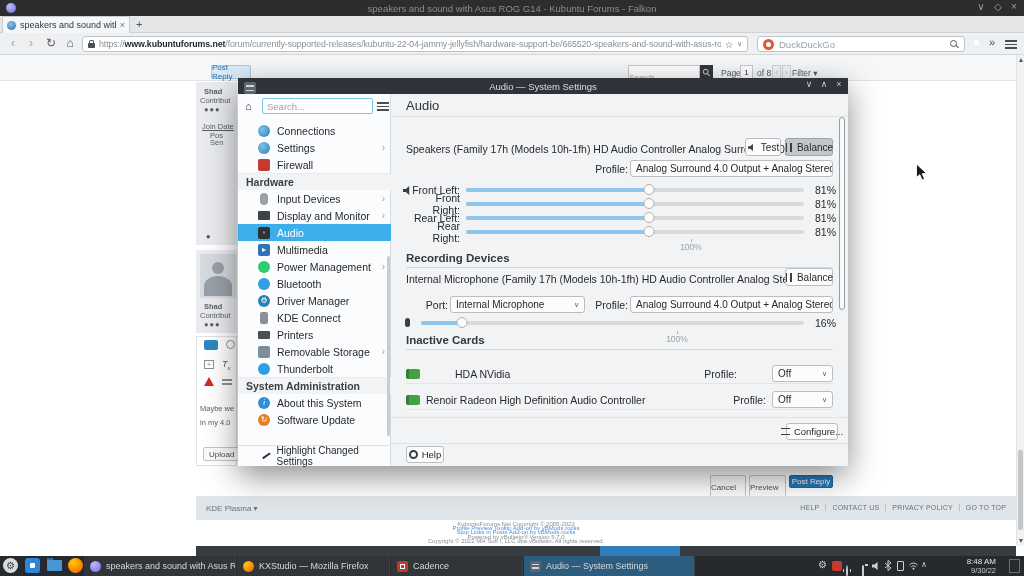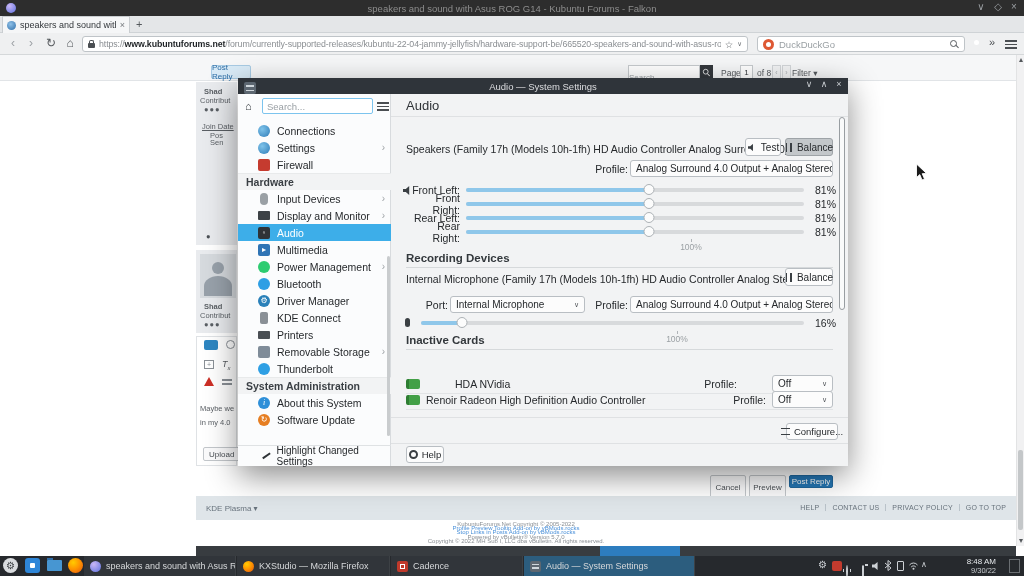--- a/index.html
+++ b/index.html
@@ -47,21 +47,21 @@
 .sbtn{position:absolute;left:700px;top:65px;width:13px;height:15px;background:#33373c;display:flex;align-items:center;justify-content:center;}
 .tinytxt{font-size:8.5px;color:#55595d;}
 .pagebox{position:absolute;left:740px;top:65px;width:13px;height:15px;border:1px solid #c6cacd;background:#fff;font-size:8px;color:#33373b;text-align:center;line-height:14px;}
 .navbox{position:absolute;top:65px;width:9px;height:15px;border:1px solid #d2d5d8;background:#f2f3f4;color:#a9adb1;font-size:7px;text-align:center;line-height:14px;}
 .graybk{background:#e9ebee;}
 .bluetxt{color:#2e7bb4;}
 .striptxt{font-size:7.5px;color:#5a5f64;position:absolute;white-space:nowrap;}
 .avatarbox{position:absolute;left:200px;top:254px;width:36px;height:44px;background:#d6dade;overflow:hidden;}
 .avatarbox i{position:absolute;left:12px;top:8px;width:12px;height:12px;border-radius:50%;background:#98a1aa;}
 .avatarbox b{position:absolute;left:4px;top:22px;width:28px;height:20px;border-radius:50% 50% 0 0;background:#98a1aa;}
-.btn-gray{position:absolute;height:24px;background:#fbfbfc;border:1px solid #c3c7cb;border-radius:2px;color:#4a4f54;font-size:8px;display:flex;align-items:center;justify-content:center;}
+.btn-gray{position:absolute;height:24px;background:#fbfbfc;border:1px solid #c3c7cb;border-radius:2px;color:#4a4f54;font-size:8px;display:flex;align-items:center;justify-content:flex-start;}
 .btn-blue{position:absolute;height:13px;background:#2577b5;border:1px solid #20689f;border-radius:2px;color:#fff;font-size:8px;display:flex;align-items:center;justify-content:center;}
 .footerbar{left:196px;top:496px;width:820px;height:24px;background:#dfe5e9;}
 .footlinks{position:absolute;right:10px;top:8px;font-size:7px;color:#67727c;display:flex;gap:6px;letter-spacing:0.2px;}
 .footlinks span{border-left:1px solid #b9c2c9;padding-left:6px;}
 .footlinks span:first-child{border-left:none;}
 .copyright{left:196px;top:522px;width:640px;text-align:center;font-size:6px;line-height:4.2px;color:#8a8f94;}
 .copyright div{height:4.2px;}
 .copyright div:nth-child(2),.copyright div:nth-child(3){color:#4a90d9;}
 .darkbar{left:196px;top:546px;width:820px;height:10px;background:#383c40;}
 .pgscroll{left:1016px;top:55px;width:8px;height:491px;background:#f1f1f2;border-left:1px solid #e2e3e4;}
@@ -440,21 +440,21 @@
         <div class="sltrack">
             <div class="slfill" style="width:10.7%;"></div>
             <div class="slhandle" style="left:10.7%;"></div>
           </div>
         <span class="slpct">16%</span>
       </div>
       <span class="tickline" style="left:286px;top:237px;"></span>
       <span class="ticklab" style="left:286px;top:240px;">100%</span>
 
       <div class="sect" style="top:240px;">Inactive Cards</div>
-      <div class="cardrow" style="top:280px;gap:35px;">
+      <div class="cardrow" style="top:270px;gap:35px;">
         <span class="cardico"></span>
         <span>HDA NVidia</span>
         <span style="margin-left:auto;">Profile:</span>
         <div class="combo" style="position:static;width:61px;flex:none;">
             <span>Off</span>
             <span class="carr">∨</span>
           </div>
       </div>
       <div class="cardrow" style="top:296px;">
         <span class="cardico"></span>

